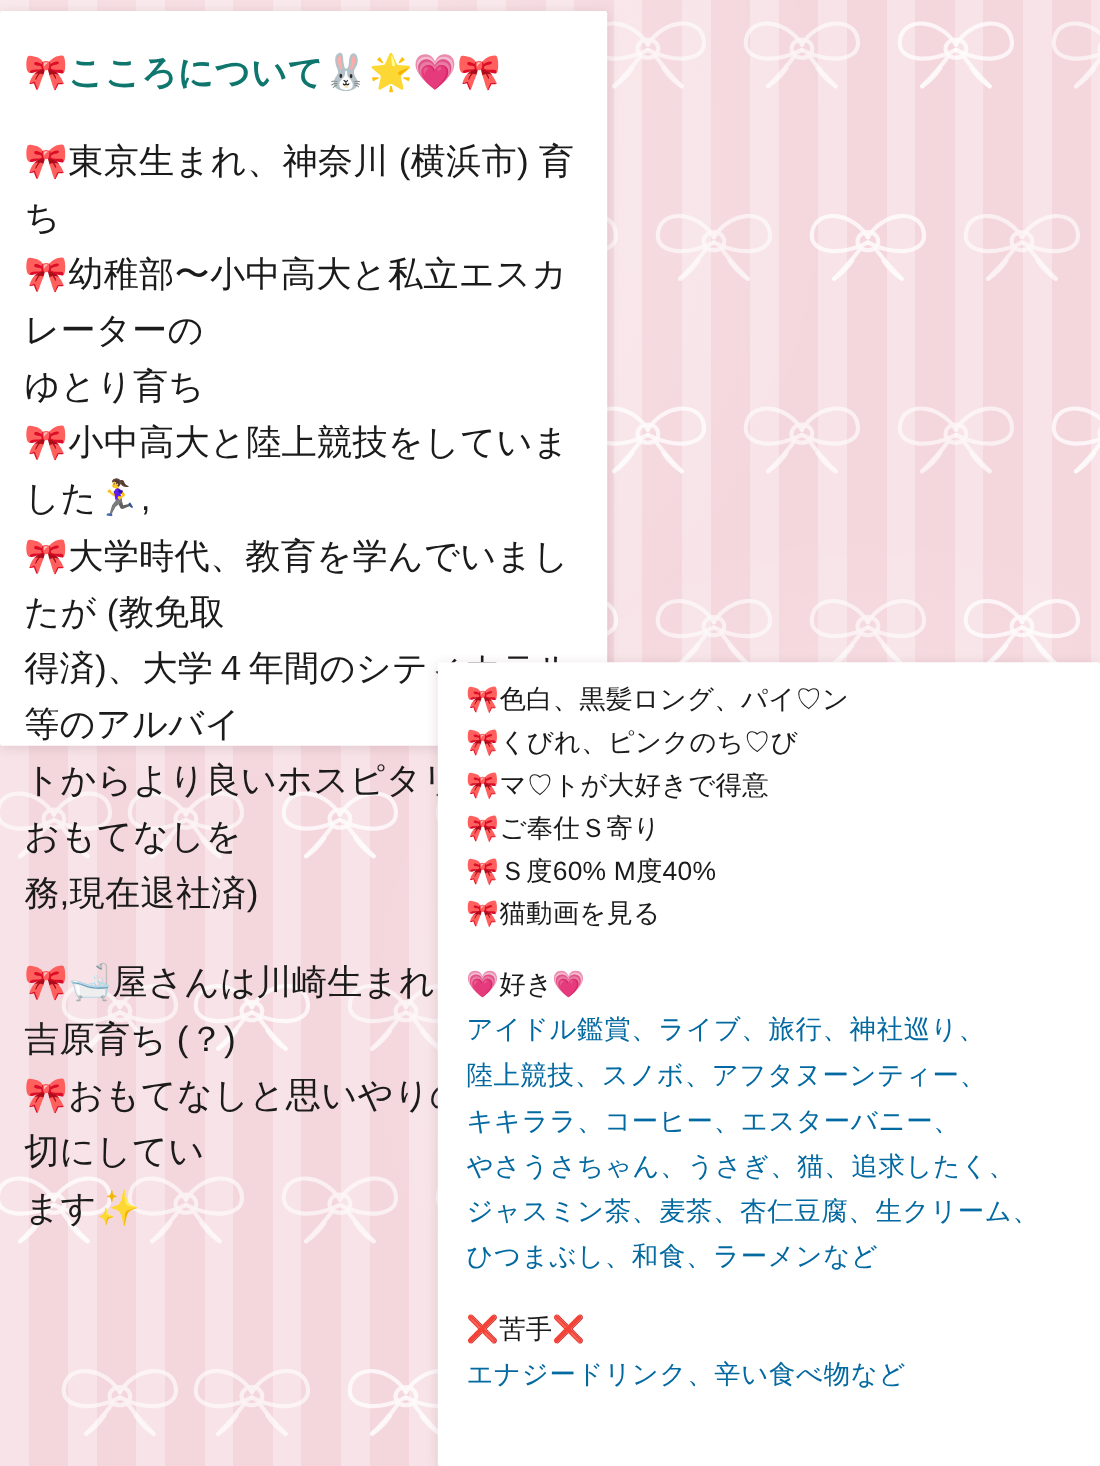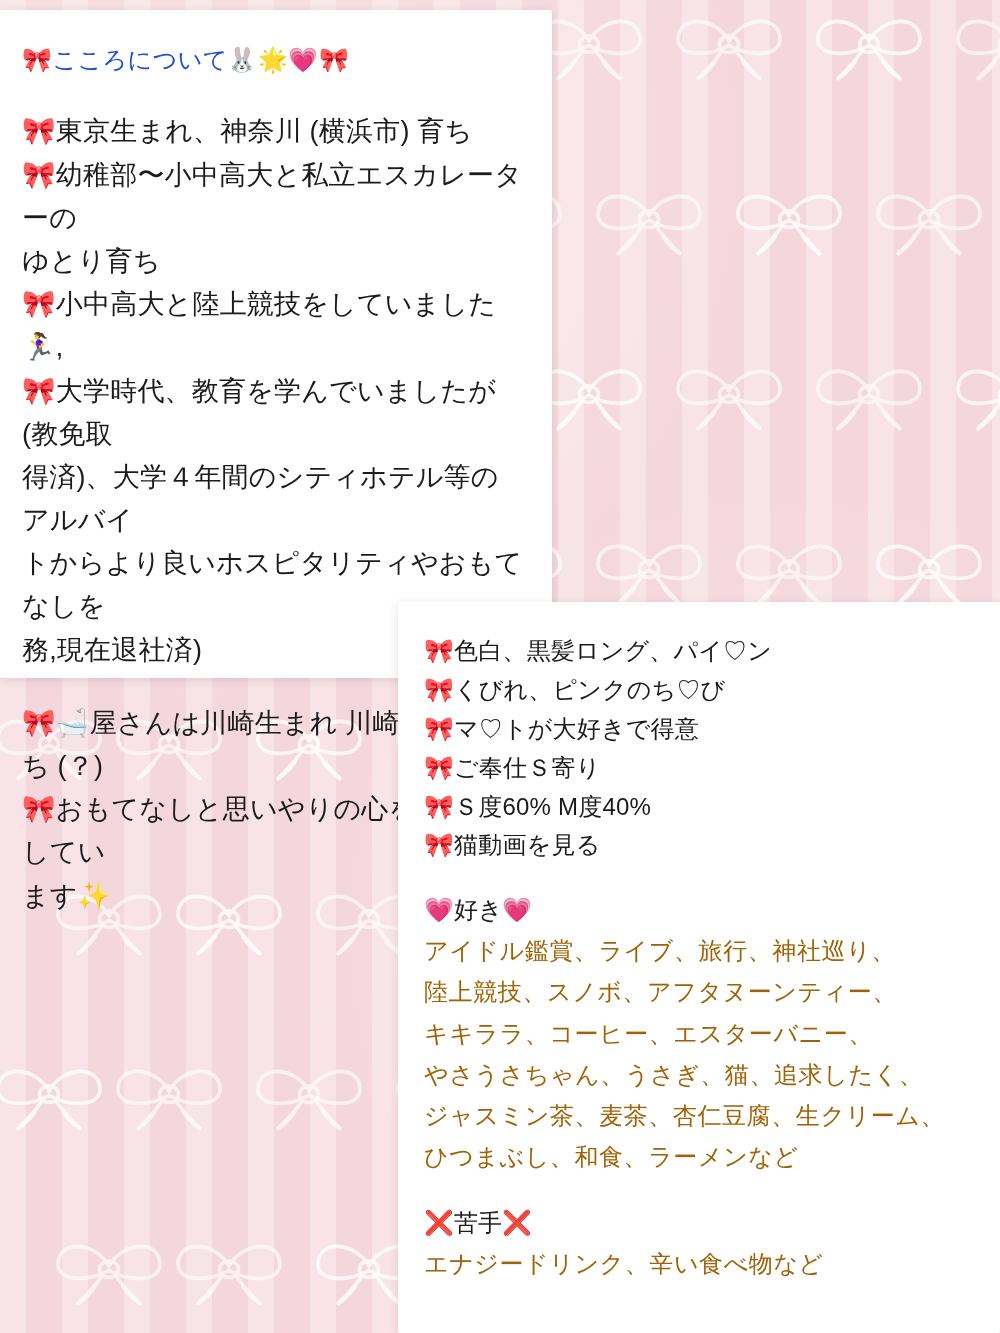--- a/index.html
+++ b/index.html
@@ -63,36 +63,36 @@
     width: 552px;
     height: 668px;
     padding: 34px 26px 20px 22px;
     border-radius: 2px;
   }
   #card-profile {
     left: 398px;
     top: 602px;
     width: 602px;
     height: 731px;
-    padding: 30px 22px 20px 26px;
+    padding: 16px 22px 20px 26px;
     border-radius: 2px;
   }
 
   
   .heading {
-    font-size: 24px;
-    font-weight: 400;
-    color: #1d4ed8;
+    font-size: 32px;
+    font-weight: 700;
+    color: #0f766e;
     letter-spacing: 0.5px;
     margin: 0 0 34px 0;
     line-height: 1.35;
     white-space: nowrap;
   }
   .body-line {
-    font-size: 27px;
+    font-size: 32px;
     color: #1b1b1b;
     line-height: 1.60;
     margin: 0;
     letter-spacing: 0.2px;
   }
   .spacer {
     height: 30px;
   }
   .spacer-sm {
     height: 26px;
@@ -107,21 +107,21 @@
   }
   .section-title {
     font-size: 24px;
     font-weight: 400;
     color: #1b1b1b;
     margin: 0;
     line-height: 1.62;
   }
   .list-line {
     font-size: 24px;
-    color: #a16207;
+    color: #0369a1;
     line-height: 1.72;
     margin: 0;
     letter-spacing: 0.6px;
   }
 </style>
 </head>
 <body>
 
 <div id="wallpaper"></div>
 <div class="bow-layer">

